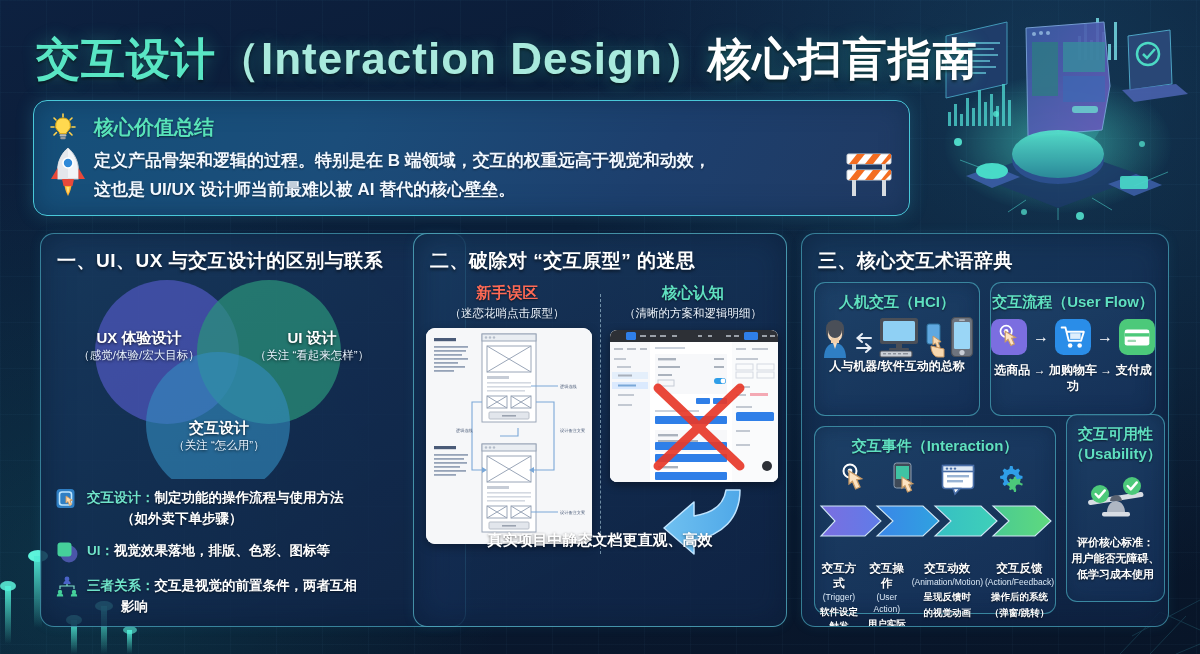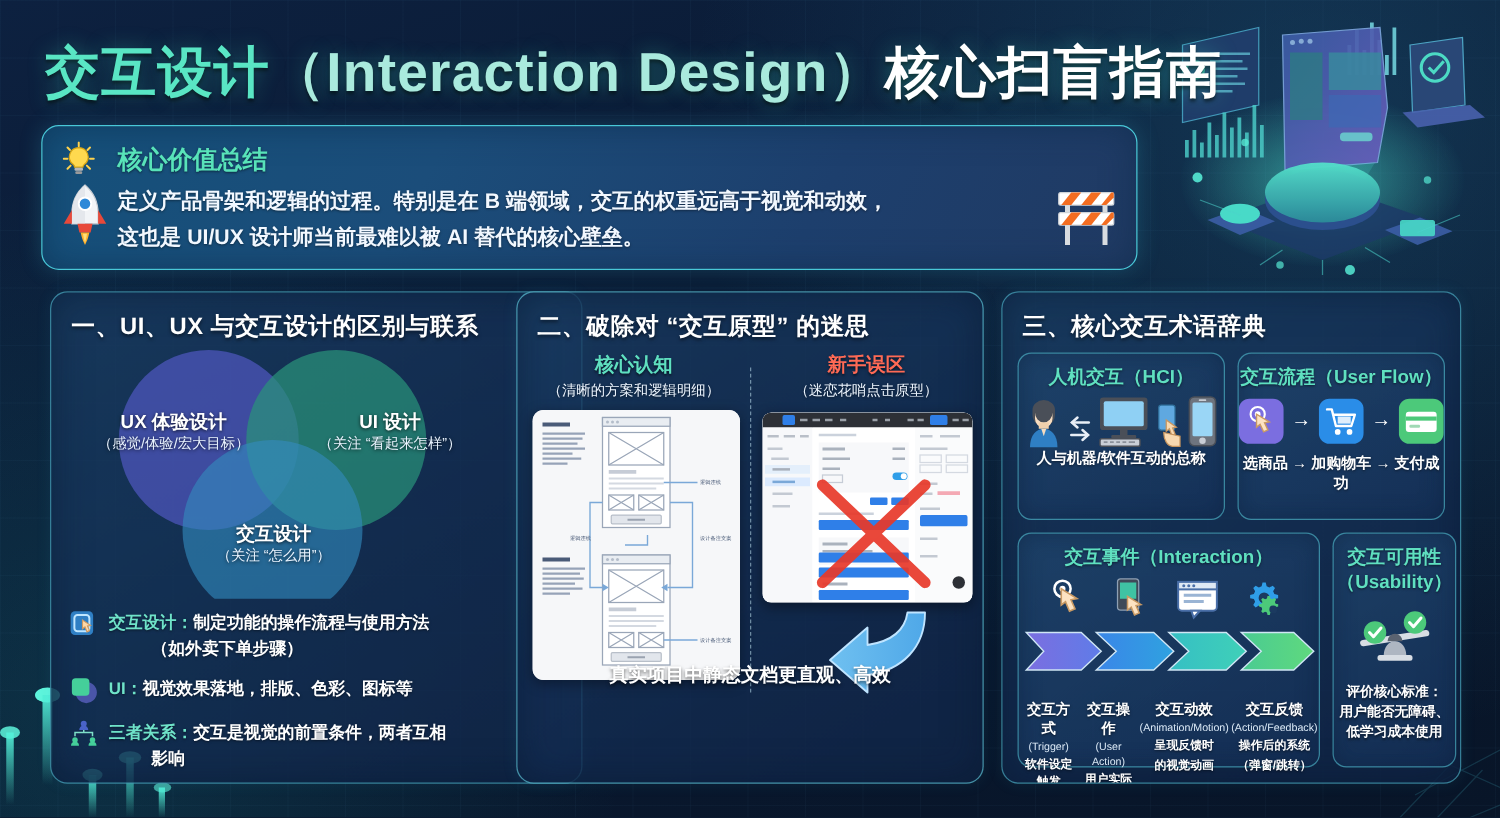--- a/index.html
+++ b/index.html
@@ -123,21 +123,21 @@
     background: linear-gradient(150deg, rgba(33,72,112,.70), rgba(22,50,90,.70));
     box-shadow: inset 0 0 18px rgba(10,30,60,.45);
   }
   .card .ctitle { text-align: center; font-size: 15px; font-weight: bold; color: #5fe0c0;
                   text-shadow: 0 1px 2px rgba(0,0,0,.55); padding-top: 9px; line-height: 20px; }
   .card .ccap { text-align: center; font-size: 12px; color: #ffffff; font-weight: bold;
                 text-shadow: 0 1px 2px rgba(0,0,0,.5); line-height: 16px; }
   #card-hci { left: 12px;  top: 48px;  width: 166px; height: 134px; }
   #card-flow{ left: 188px; top: 48px;  width: 166px; height: 134px; }
   #card-int { left: 12px;  top: 192px; width: 242px; height: 188px; }
-  #card-usa { left: 264px; top: 192px; width: 99px;  height: 188px; }
+  #card-usa { left: 264px; top: 180px; width: 99px;  height: 188px; }
 
   .flowgrid { display: flex; align-items: center; justify-content: center; gap: 6px; margin-top: 6px; }
   .farrow { color: #ffffff; font-size: 16px; font-weight: bold; }
 
   .chev-row { position: relative; height: 42px; margin: 4px 4px 0 4px; }
   .int-cols { display: flex; margin-top: 3px; }
   .int-col { flex: 1; text-align: center; padding: 0 1px; }
   .int-col .t1 { font-size: 11.5px; font-weight: bold; color: #ffffff; line-height: 15px; text-shadow: 0 1px 2px rgba(0,0,0,.6); margin-top: 16px; }
   .int-col .t2 { font-size: 8.5px; color: #dceaf7; line-height: 12px; }
   .int-col .t3 { font-size: 9.5px; font-weight: bold; color: #ffffff; line-height: 14px; margin-top: 2px; text-shadow: 0 1px 2px rgba(0,0,0,.6); }
@@ -403,27 +403,27 @@
         <span class="sub">影响</span>
       </div>
     </div>
   </div>
 </div>
 
 <div class="panel" id="panel2">
   <div class="panel-title">二、破除对 “交互原型” 的迷思</div>
 
   <div class="p2-heads">
+    <div class="p2-head right">
+      <div class="h">新手误区</div>
+      <div class="s">（迷恋花哨点击原型）</div>
+    </div>
     <div class="p2-head left">
       <div class="h">核心认知</div>
       <div class="s">（清晰的方案和逻辑明细）</div>
-    </div>
-    <div class="p2-head right">
-      <div class="h">新手误区</div>
-      <div class="s">（迷恋花哨点击原型）</div>
     </div>
   </div>
 
   <div class="p2-body">
     <div class="dashed-div"></div>
 
     <div class="wire-card">
       <svg width="166" height="216" viewBox="0 0 166 216">
         <rect width="166" height="216" fill="#f6f7f9"></rect>
 

